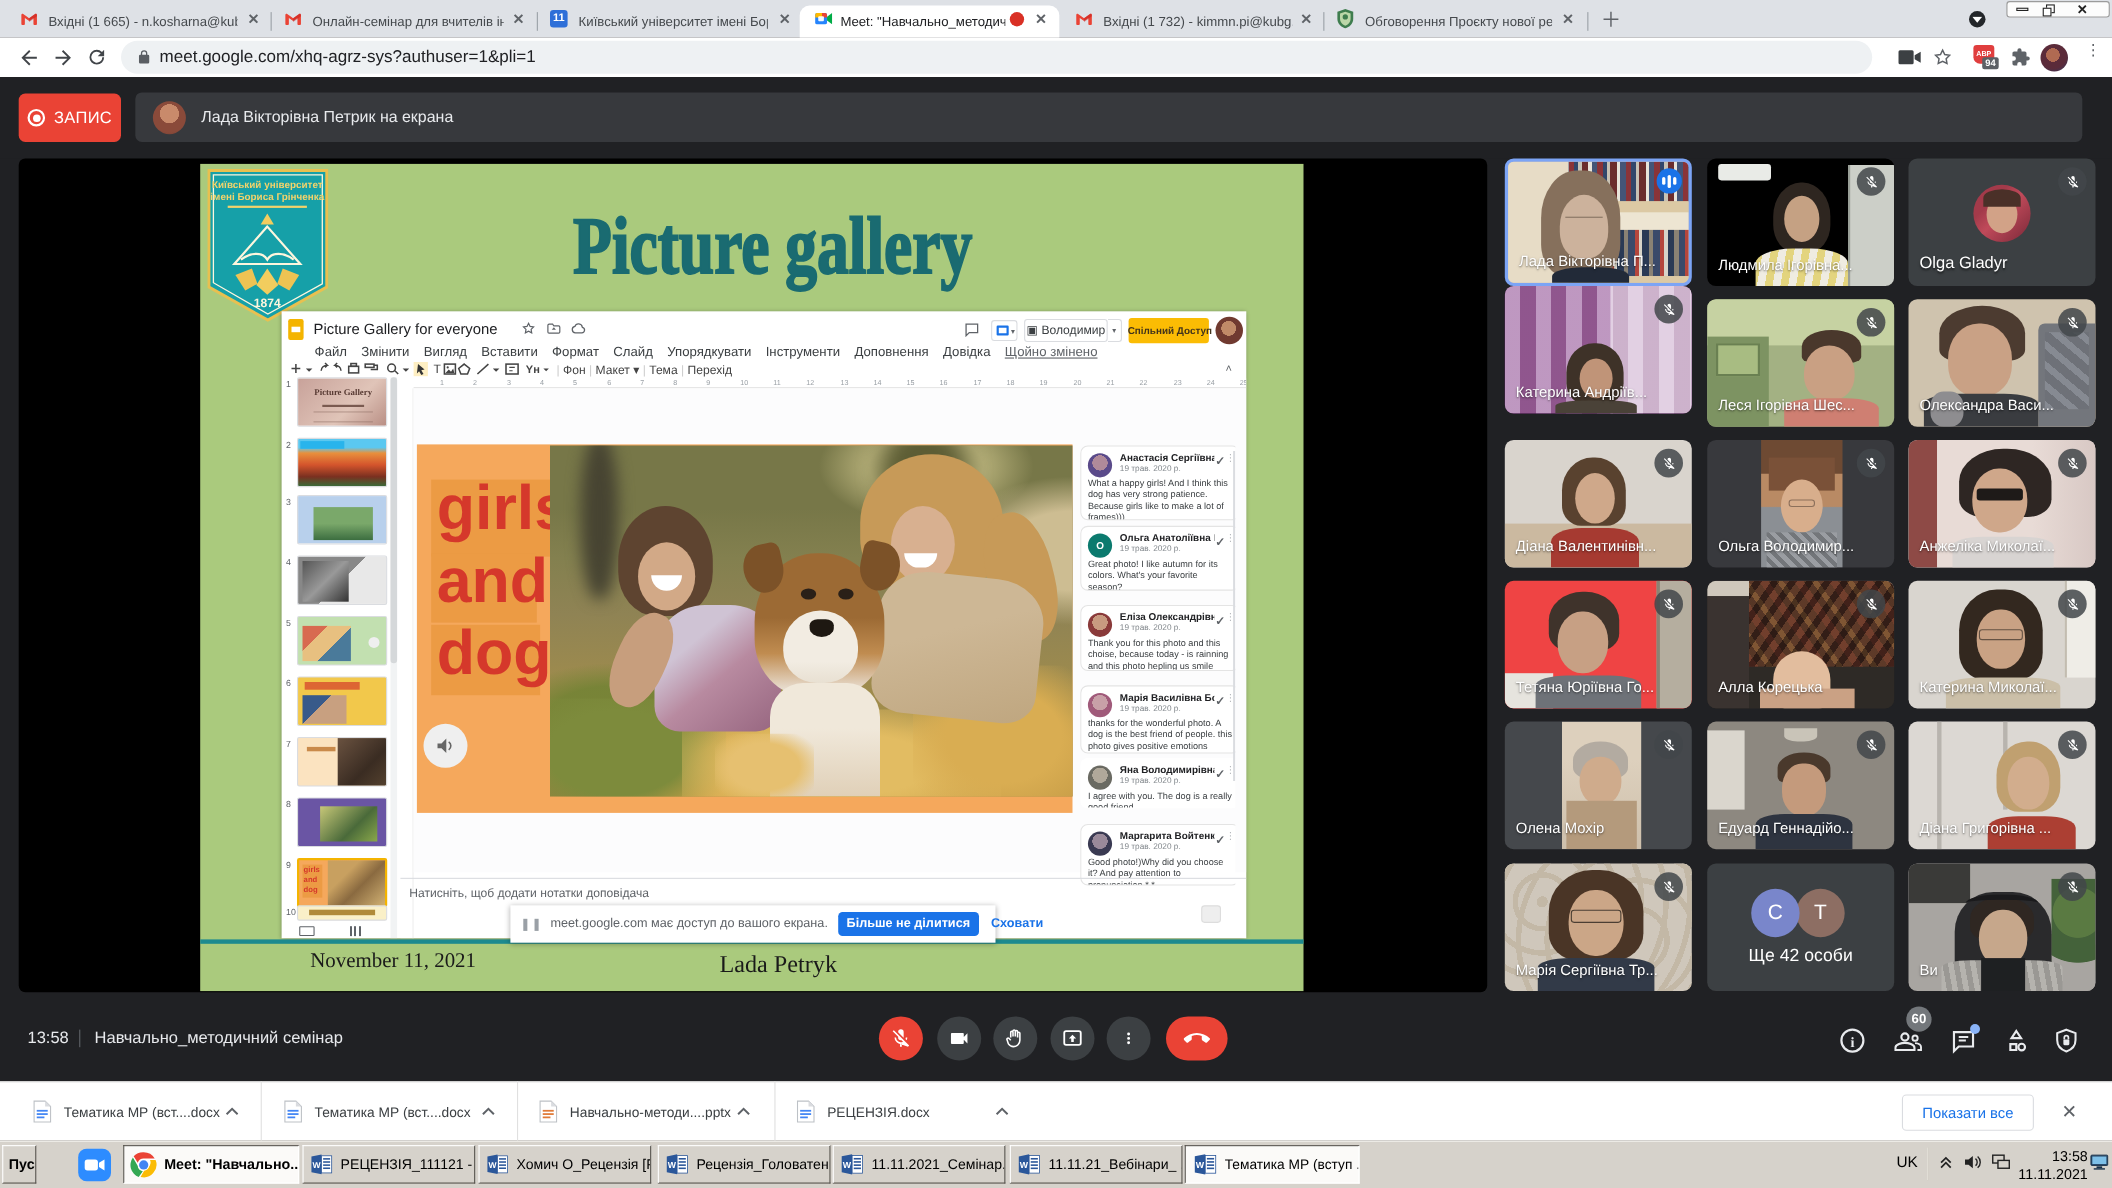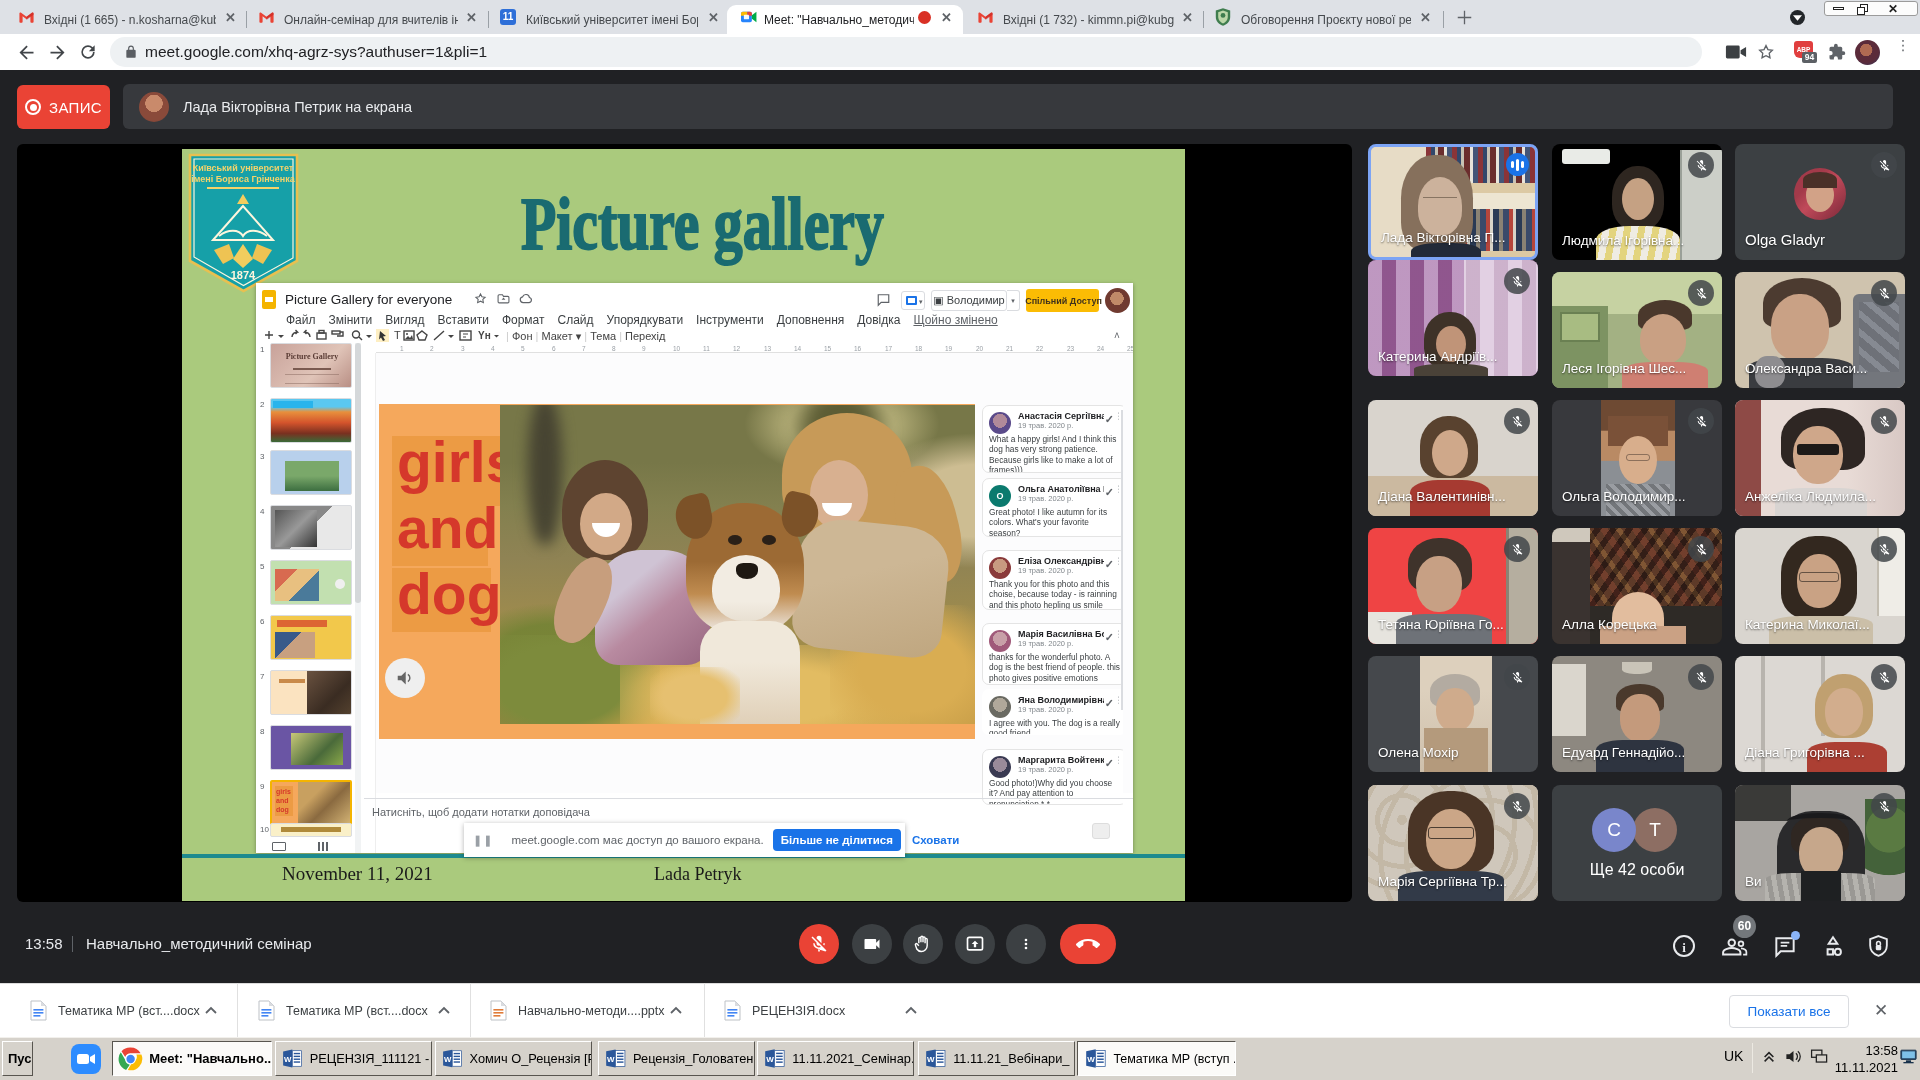--- a/index.html
+++ b/index.html
@@ -409,28 +409,28 @@
 
     <div class="abs" style="left:108px;top:515px;width:769px;height:1px;background:#dadce0"></div>
       <div class="abs" style="left:116px;top:523px;font-size:11px;color:#5f6368">Натисніть, щоб додати нотатки доповідача</div>
       <div class="abs" style="left:16px;top:559px;width:14px;height:9px;border:1.5px solid #5f6368;border-radius:1px"></div>
       <div class="abs" style="left:62px;top:559px;width:12px;height:9px;background:repeating-linear-gradient(90deg,#5f6368 0 2px,transparent 2px 4px)"></div>
     <div class="abs" style="left:836px;top:540px;width:18px;height:16px;background:#eee;border-radius:3px;border:1px solid #ddd"></div>
   </div>
 
   <div class="abs" style="left:282px;top:674px;width:441px;height:34px;background:#fff;box-shadow:0 1px 5px rgba(0,0,0,.3);display:flex;align-items:center;z-index:9">
     <span style="color:#9aa0a6;font-size:11px;margin-left:9px;letter-spacing:1px">❚❚</span>
-    <span style="color:#5f6368;font-size:11.5px;margin-left:18px;white-space:nowrap">meet.google.com має доступ до вашого екрана.</span>
+    <span style="color:#5f6368;font-size:11.5px;margin-left:7px;white-space:nowrap">meet.google.com має доступ до вашого екрана.</span>
     <span style="background:#1a73e8;color:#fff;font-size:11.5px;font-weight:bold;border-radius:4px;padding:5px 8px;margin-left:9px;white-space:nowrap">Більше не ділитися</span>
     <span style="color:#1a73e8;font-size:11.5px;font-weight:bold;margin-left:11px;white-space:nowrap">Сховати</span>
   </div>
 
   <div class="abs" style="left:0;top:705px;width:1003px;height:3.5px;background:#1d8a8f"></div>
   <div class="abs" style="left:100px;top:714px;font-family:'Liberation Serif',serif;font-size:19px;color:#1a1a1a">November 11, 2021</div>
-  <div class="abs" style="left:472px;top:715px;font-family:'Liberation Serif',serif;font-size:18px;color:#1a1a1a">Lada Petryk</div>
+  <div class="abs" style="left:472px;top:715px;font-family:'Liberation Serif',serif;font-size:22px;color:#1a1a1a">Lada Petryk</div>
 </div>
 
 <div id="tiles">
     <div class="tile" style="left:1368px;top:144px;border:3px solid #7ca4f5;background:#d9c7a8">
       <div class="abs" style="left:0;top:0;width:58px;height:116px;background:#e7dcc6"></div>
       <div class="abs" style="left:55px;top:0;width:115px;height:36px;background:repeating-linear-gradient(90deg,#8a3438 0 5px,#32476b 5px 9px,#c8c2b4 9px 12px,#6b2d2d 12px 18px,#e8e4da 18px 21px,#445577 21px 26px)"></div>
       <div class="abs" style="left:55px;top:36px;width:115px;height:10px;background:#dcc9a4"></div>
       <div class="abs" style="left:55px;top:46px;width:115px;height:16px;background:#ede5d2"></div>
       <div class="abs" style="left:86px;top:62px;width:84px;height:42px;background:repeating-linear-gradient(90deg,#3a4a6a 0 6px,#b5463c 6px 10px,#d8d4c8 10px 13px,#2a3a55 13px 19px,#8a8274 19px 23px)"></div>
       <div class="abs" style="left:55px;top:104px;width:115px;height:12px;background:#dcc9a4"></div>
@@ -540,21 +540,21 @@
       <div class="abs" style="left:26px;top:0;width:144px;height:116px;background:linear-gradient(90deg,#e8dbd6 0 60%,#d8c8c4 100%)"></div>
       <div class="abs" style="left:46px;top:8px;width:84px;height:62px;border-radius:48% 48% 26% 26%;background:#2e2623"></div>
       <div class="abs" style="left:58px;top:26px;width:50px;height:58px;border-radius:48%;background:#cfa78a"></div>
       <div class="abs" style="left:62px;top:44px;width:42px;height:11px;background:#1e1a18;border-radius:3px"></div>
       <div class="abs" style="left:40px;top:88px;width:92px;height:28px;border-radius:30% 30% 0 0;background:#d8d4d2"></div>
       <div class="mic">
         <svg width="13" height="13" viewBox="0 0 24 24">
           <path fill="#fff" d="M15 11V5a3 3 0 00-6 0v.18l5.98 5.99zM19 11h-1.7c0 .58-.1 1.13-.27 1.64l1.27 1.27A6.8 6.8 0 0019 11zM4.27 3L3 4.27l6 6V11a3 3 0 003 3c.23 0 .44-.03.65-.08l1.66 1.66A5.3 5.3 0 016.7 11H5a7 7 0 008 6.93V21h-2v-3.07a7 7 0 01-1.43-.36L19.73 21 21 19.73z"></path>
         </svg>
       </div>
-      <div class="nm" style="">Анжеліка Людмила...</div>
+      <div class="nm" style="">Анжеліка Миколаї...</div>
     </div>
     <div class="tile" style="left:1368px;top:528px;background:#ef4444">
       <div class="abs" style="left:138px;top:0;width:32px;height:116px;background:#b5ae9f;border-left:3px solid #8a8374"></div>
       <div class="abs" style="left:0;top:84px;width:44px;height:32px;background:#e6e4de"></div>
       <div class="abs" style="left:40px;top:10px;width:64px;height:54px;border-radius:48% 48% 30% 30%;background:#3f332b"></div>
       <div class="abs" style="left:48px;top:28px;width:46px;height:56px;border-radius:48%;background:#c7a084"></div>
       <div class="abs" style="left:28px;top:86px;width:96px;height:30px;border-radius:30% 30% 0 0;background:#6e7278"></div>
       <div class="mic">
         <svg width="13" height="13" viewBox="0 0 24 24">
           <path fill="#fff" d="M15 11V5a3 3 0 00-6 0v.18l5.98 5.99zM19 11h-1.7c0 .58-.1 1.13-.27 1.64l1.27 1.27A6.8 6.8 0 0019 11zM4.27 3L3 4.27l6 6V11a3 3 0 003 3c.23 0 .44-.03.65-.08l1.66 1.66A5.3 5.3 0 016.7 11H5a7 7 0 008 6.93V21h-2v-3.07a7 7 0 01-1.43-.36L19.73 21 21 19.73z"></path>

